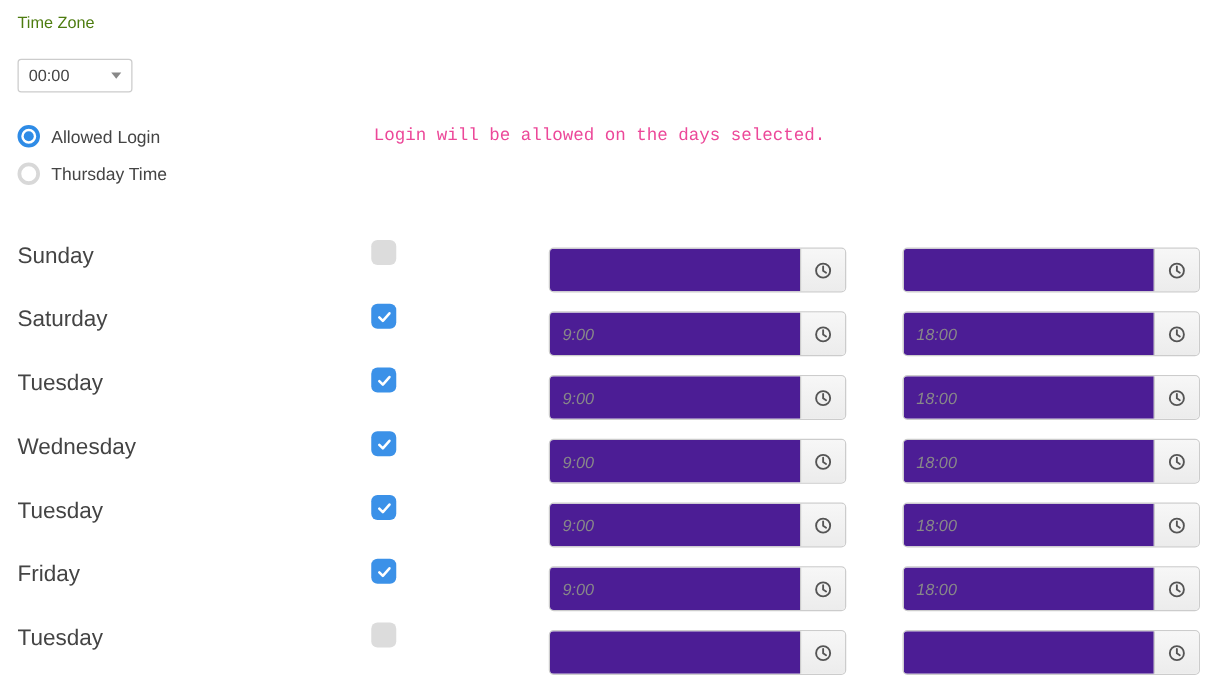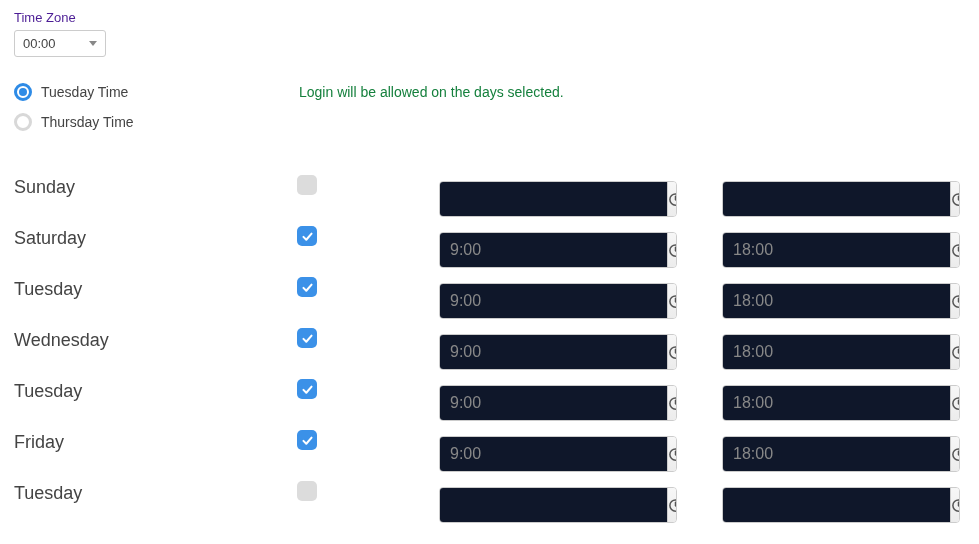--- a/index.html
+++ b/index.html
@@ -13,22 +13,22 @@
       color: #555;
       background: #fff;
       padding: 10px 14px;
       width: 979px;
     }
     .timezone-section {
       margin-bottom: 26px;
     }
     .timezone-label {
       font-size: 13px;
-      color: #4c1d95;
-      margin-bottom: 5px;
+      color: #4d7c0f;
+      margin-bottom: 22px;
     }
     .select-wrap {
       display: inline-flex;
       align-items: center;
       justify-content: space-between;
       border: 1px solid #ccc;
       border-radius: 3px;
       padding: 5px 8px;
       width: 92px;
       background: #fff;
@@ -81,23 +81,24 @@
     }
     .radio-btn.unselected {
       border: 3px solid #d8d8d8;
       background: #fff;
     }
     .radio-label {
       color: #444;
       font-size: 14px;
     }
     .mode-description {
-      color: #15803d;
+      color: #ec4899;
       font-size: 14px;
       padding-top: 1px;
+      font-family: Liberation Mono, monospace;
     }
     .schedule {
       display: grid;
       grid-template-columns: 283px 142px 283px 283px;
       row-gap: 0;
     }
     .day-label {
       font-size: 18px;
       color: #444;
       padding-top: 6px;
@@ -136,23 +137,24 @@
       height: 36px;
       border: 1px solid #ccc;
       border-radius: 4px;
       overflow: hidden;
     }
     .time-input input {
       flex: 1;
       border: none;
       outline: none;
       padding: 0 10px;
-      font-size: 16px;
+      font-size: 13px;
       color: #888;
-      background: #0f172a;
+      background: #4c1d95;
+      font-style: italic;
     }
     .time-input input::placeholder {
       color: #999;
     }
     .time-btn {
       width: 36px;
       background: linear-gradient(#f7f7f7, #ececec);
       border-left: 1px solid #ccc;
       display: flex;
       align-items: center;
@@ -172,21 +174,21 @@
   <div class="select-wrap">
     <span>00:00</span>
     <span class="caret"></span>
   </div>
 </div>
 
 <div class="mode-row">
   <div class="radio-group">
     <div class="radio-item">
       <span class="radio-btn selected"></span>
-      <span class="radio-label">Tuesday Time</span>
+      <span class="radio-label">Allowed Login</span>
     </div>
     <div class="radio-item">
       <span class="radio-btn unselected"></span>
       <span class="radio-label">Thursday Time</span>
     </div>
   </div>
   <div class="mode-description">Login will be allowed on the days selected.</div>
 </div>
 
 <div class="schedule" id="schedule">

